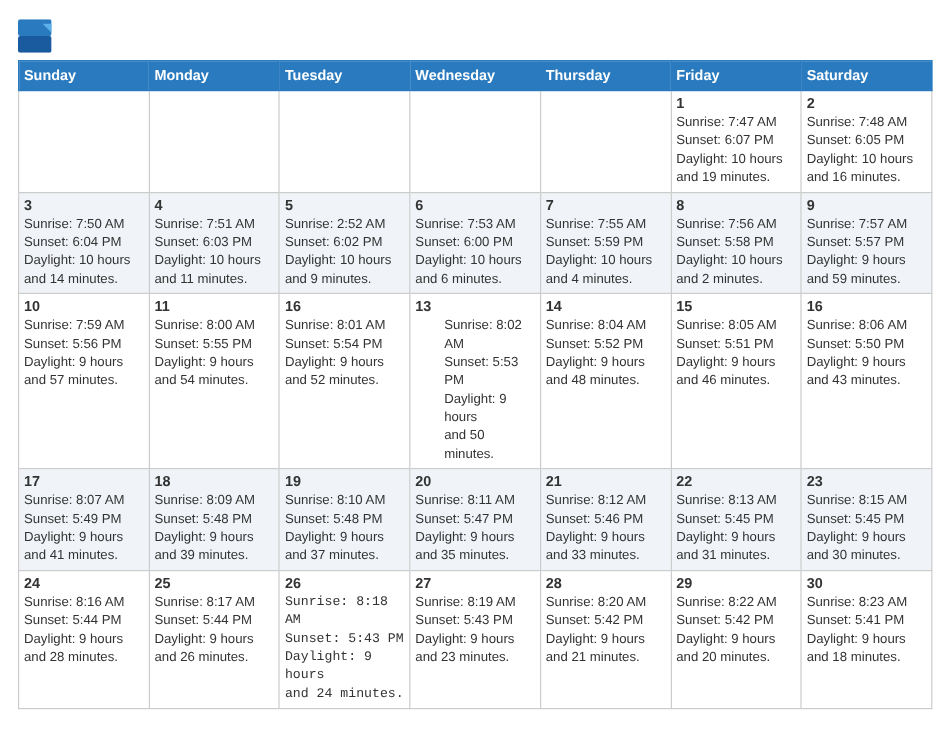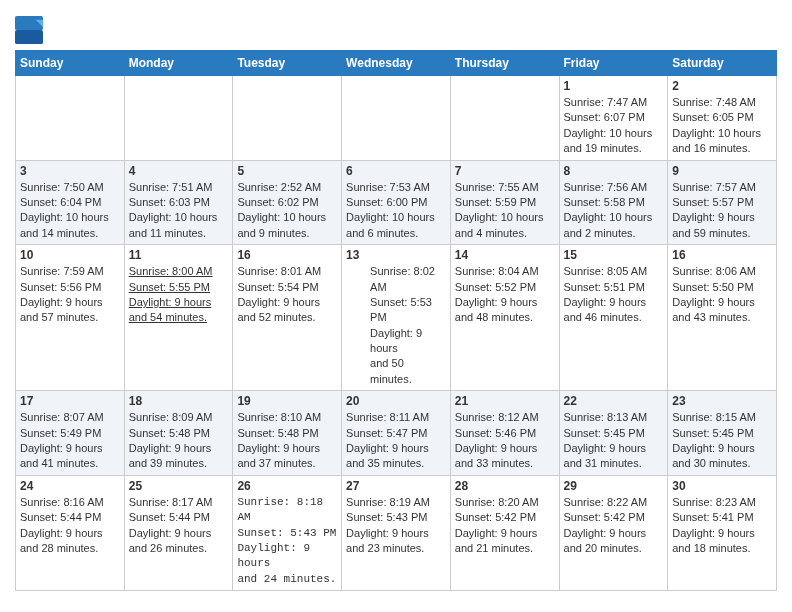--- a/index.html
+++ b/index.html
@@ -204,21 +204,21 @@
       <tr>
         <td>
           <span class="day-number">10</span>
           <div class="day-info" style="white-space: pre-line;">Sunrise: 7:59 AM
 Sunset: 5:56 PM
 Daylight: 9 hours
 and 57 minutes.</div>
         </td>
         <td>
           <span class="day-number">11</span>
-          <div class="day-info" style="white-space: pre-line; text-decoration: underline;">Sunrise: 8:00 AM
+          <div class="day-info" style="white-space: pre-line;">Sunrise: 8:00 AM
 Sunset: 5:55 PM
 Daylight: 9 hours
 and 54 minutes.</div>
         </td>
         <td>
           <span class="day-number">16</span>
           <div class="day-info" style="white-space: pre-line;">Sunrise: 8:01 AM
 Sunset: 5:54 PM
 Daylight: 9 hours
 and 52 minutes.</div>

